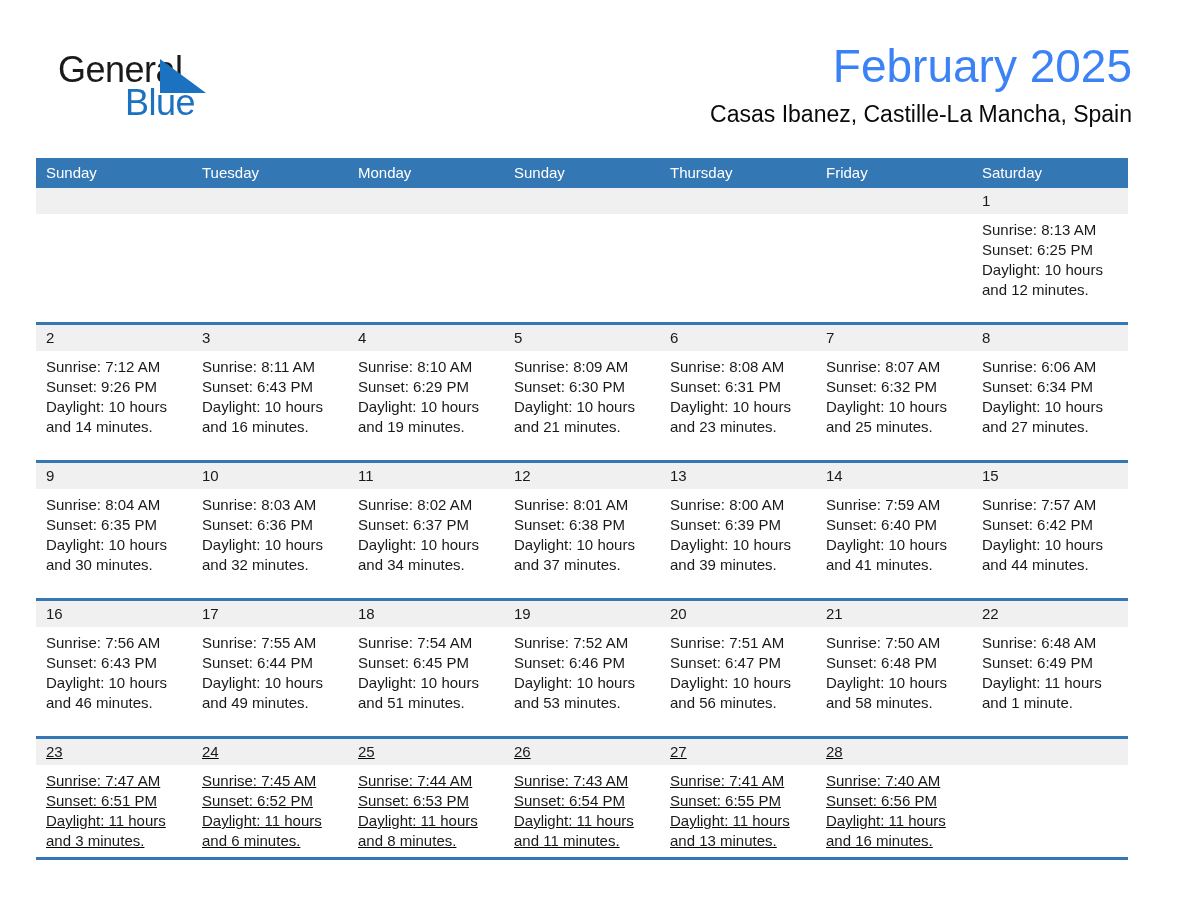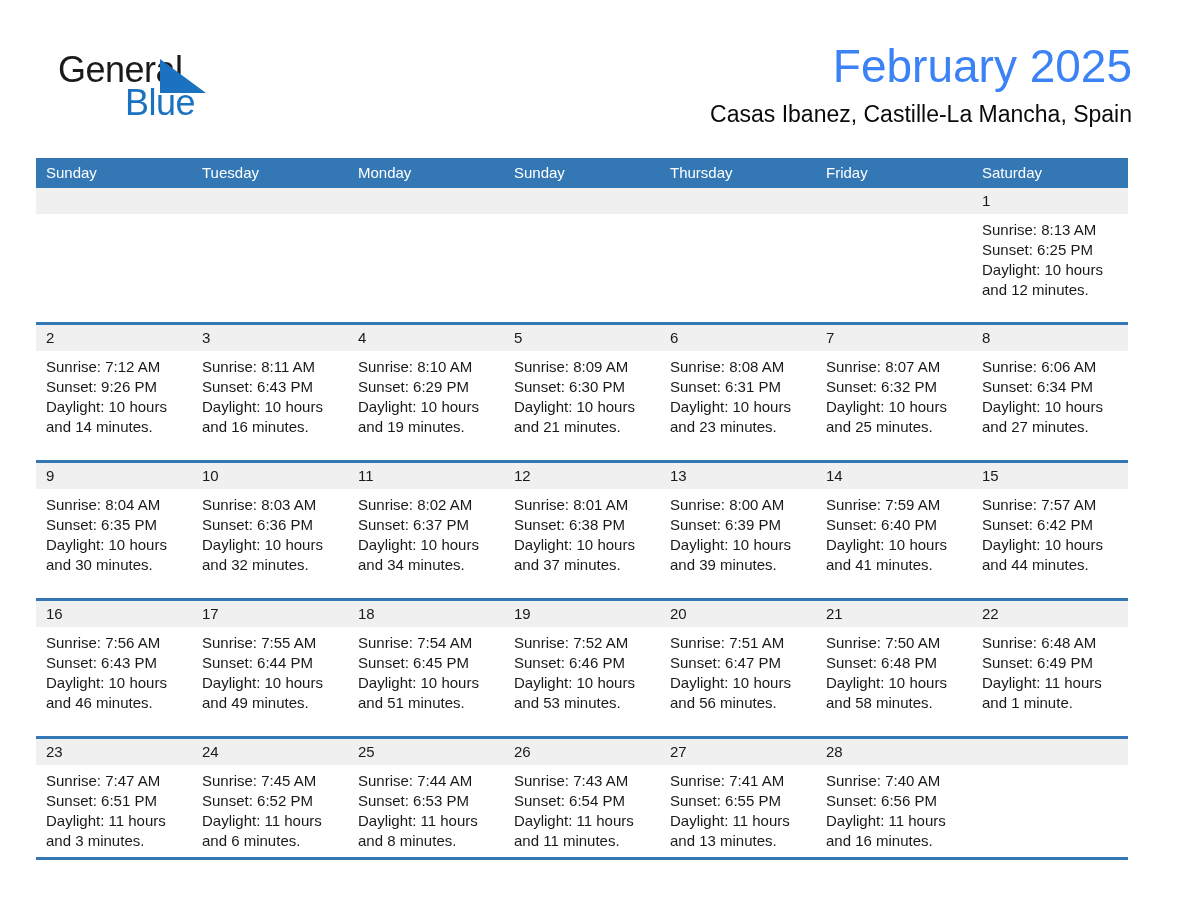--- a/index.html
+++ b/index.html
@@ -141,21 +141,21 @@
 
   .day {
     position: relative;
     z-index: 1;
     min-height: 135px;
     box-sizing: border-box;
     padding: 0 10px 6px 10px;
     background: transparent;
   }
   .week.first .day { min-height: 134px; }
-  .week.last .day { min-height: 116px; }
+  .week.last .day { min-height: 116px; text-decoration: underline; }
 
   .daynum {
     font-size: 15px;
     line-height: 26px;
     height: 26px;
     color: #1a1a1a;
   }
 
   .info {
     margin-top: 6px;

